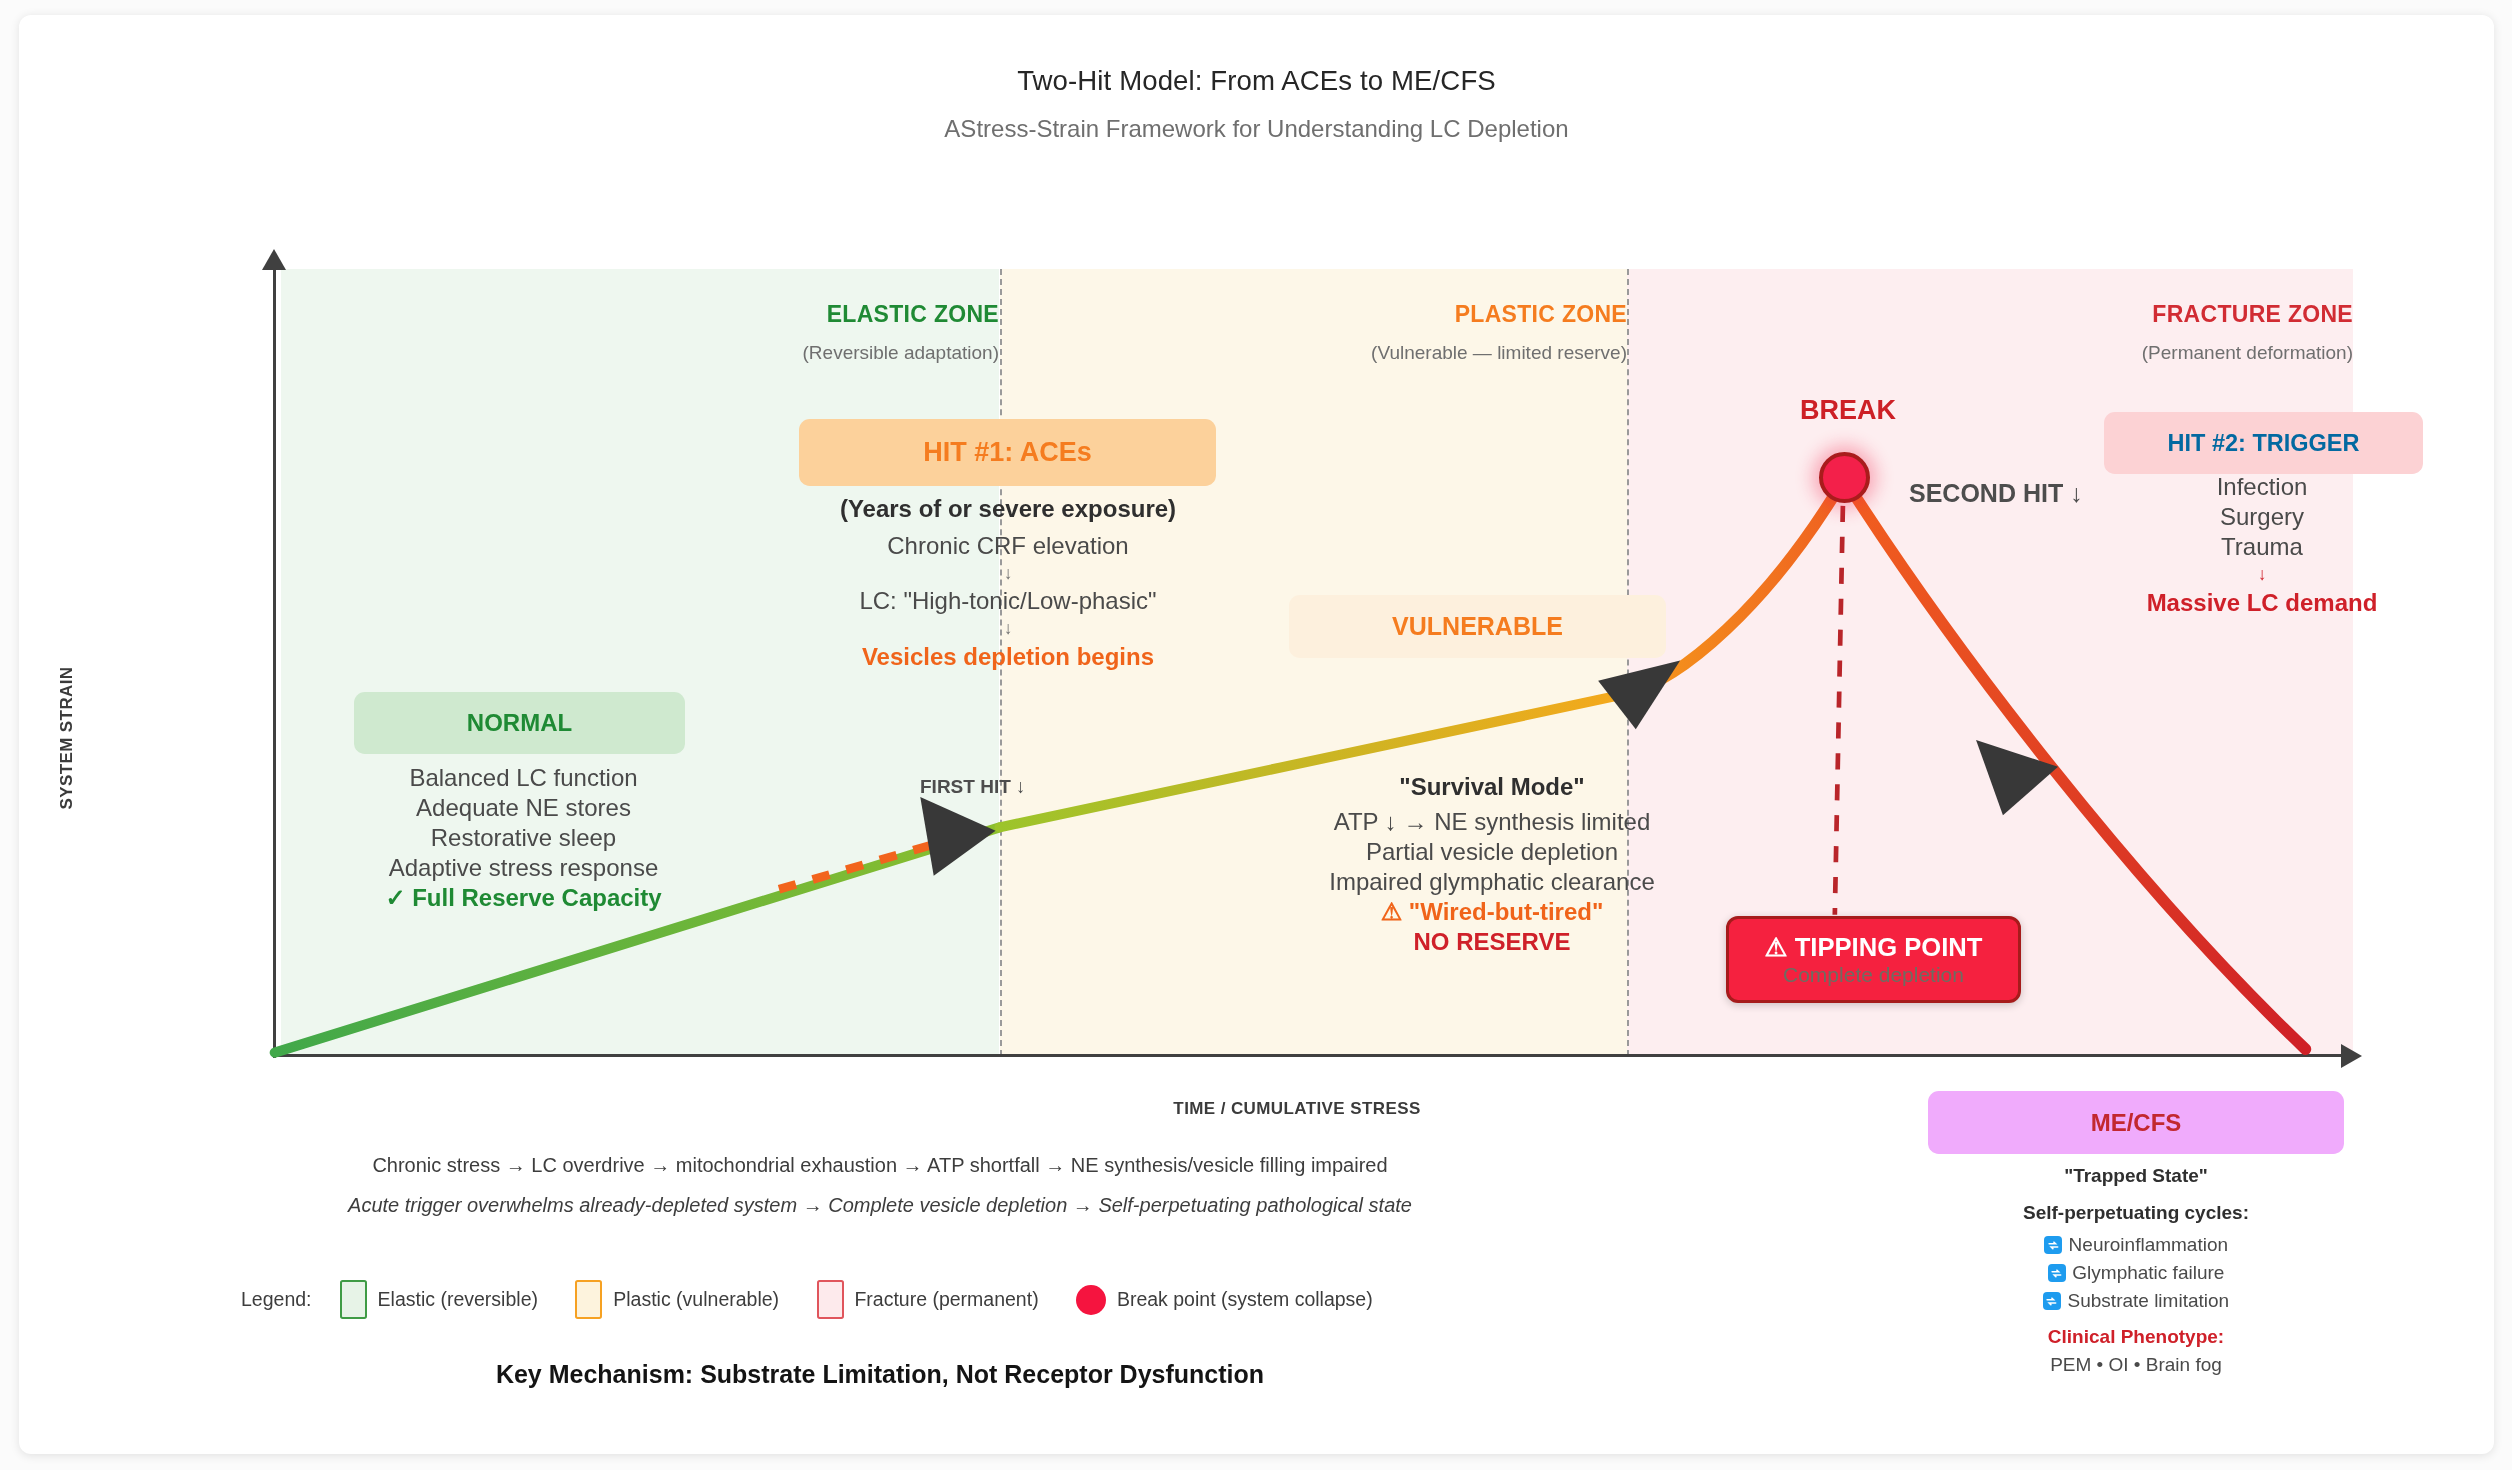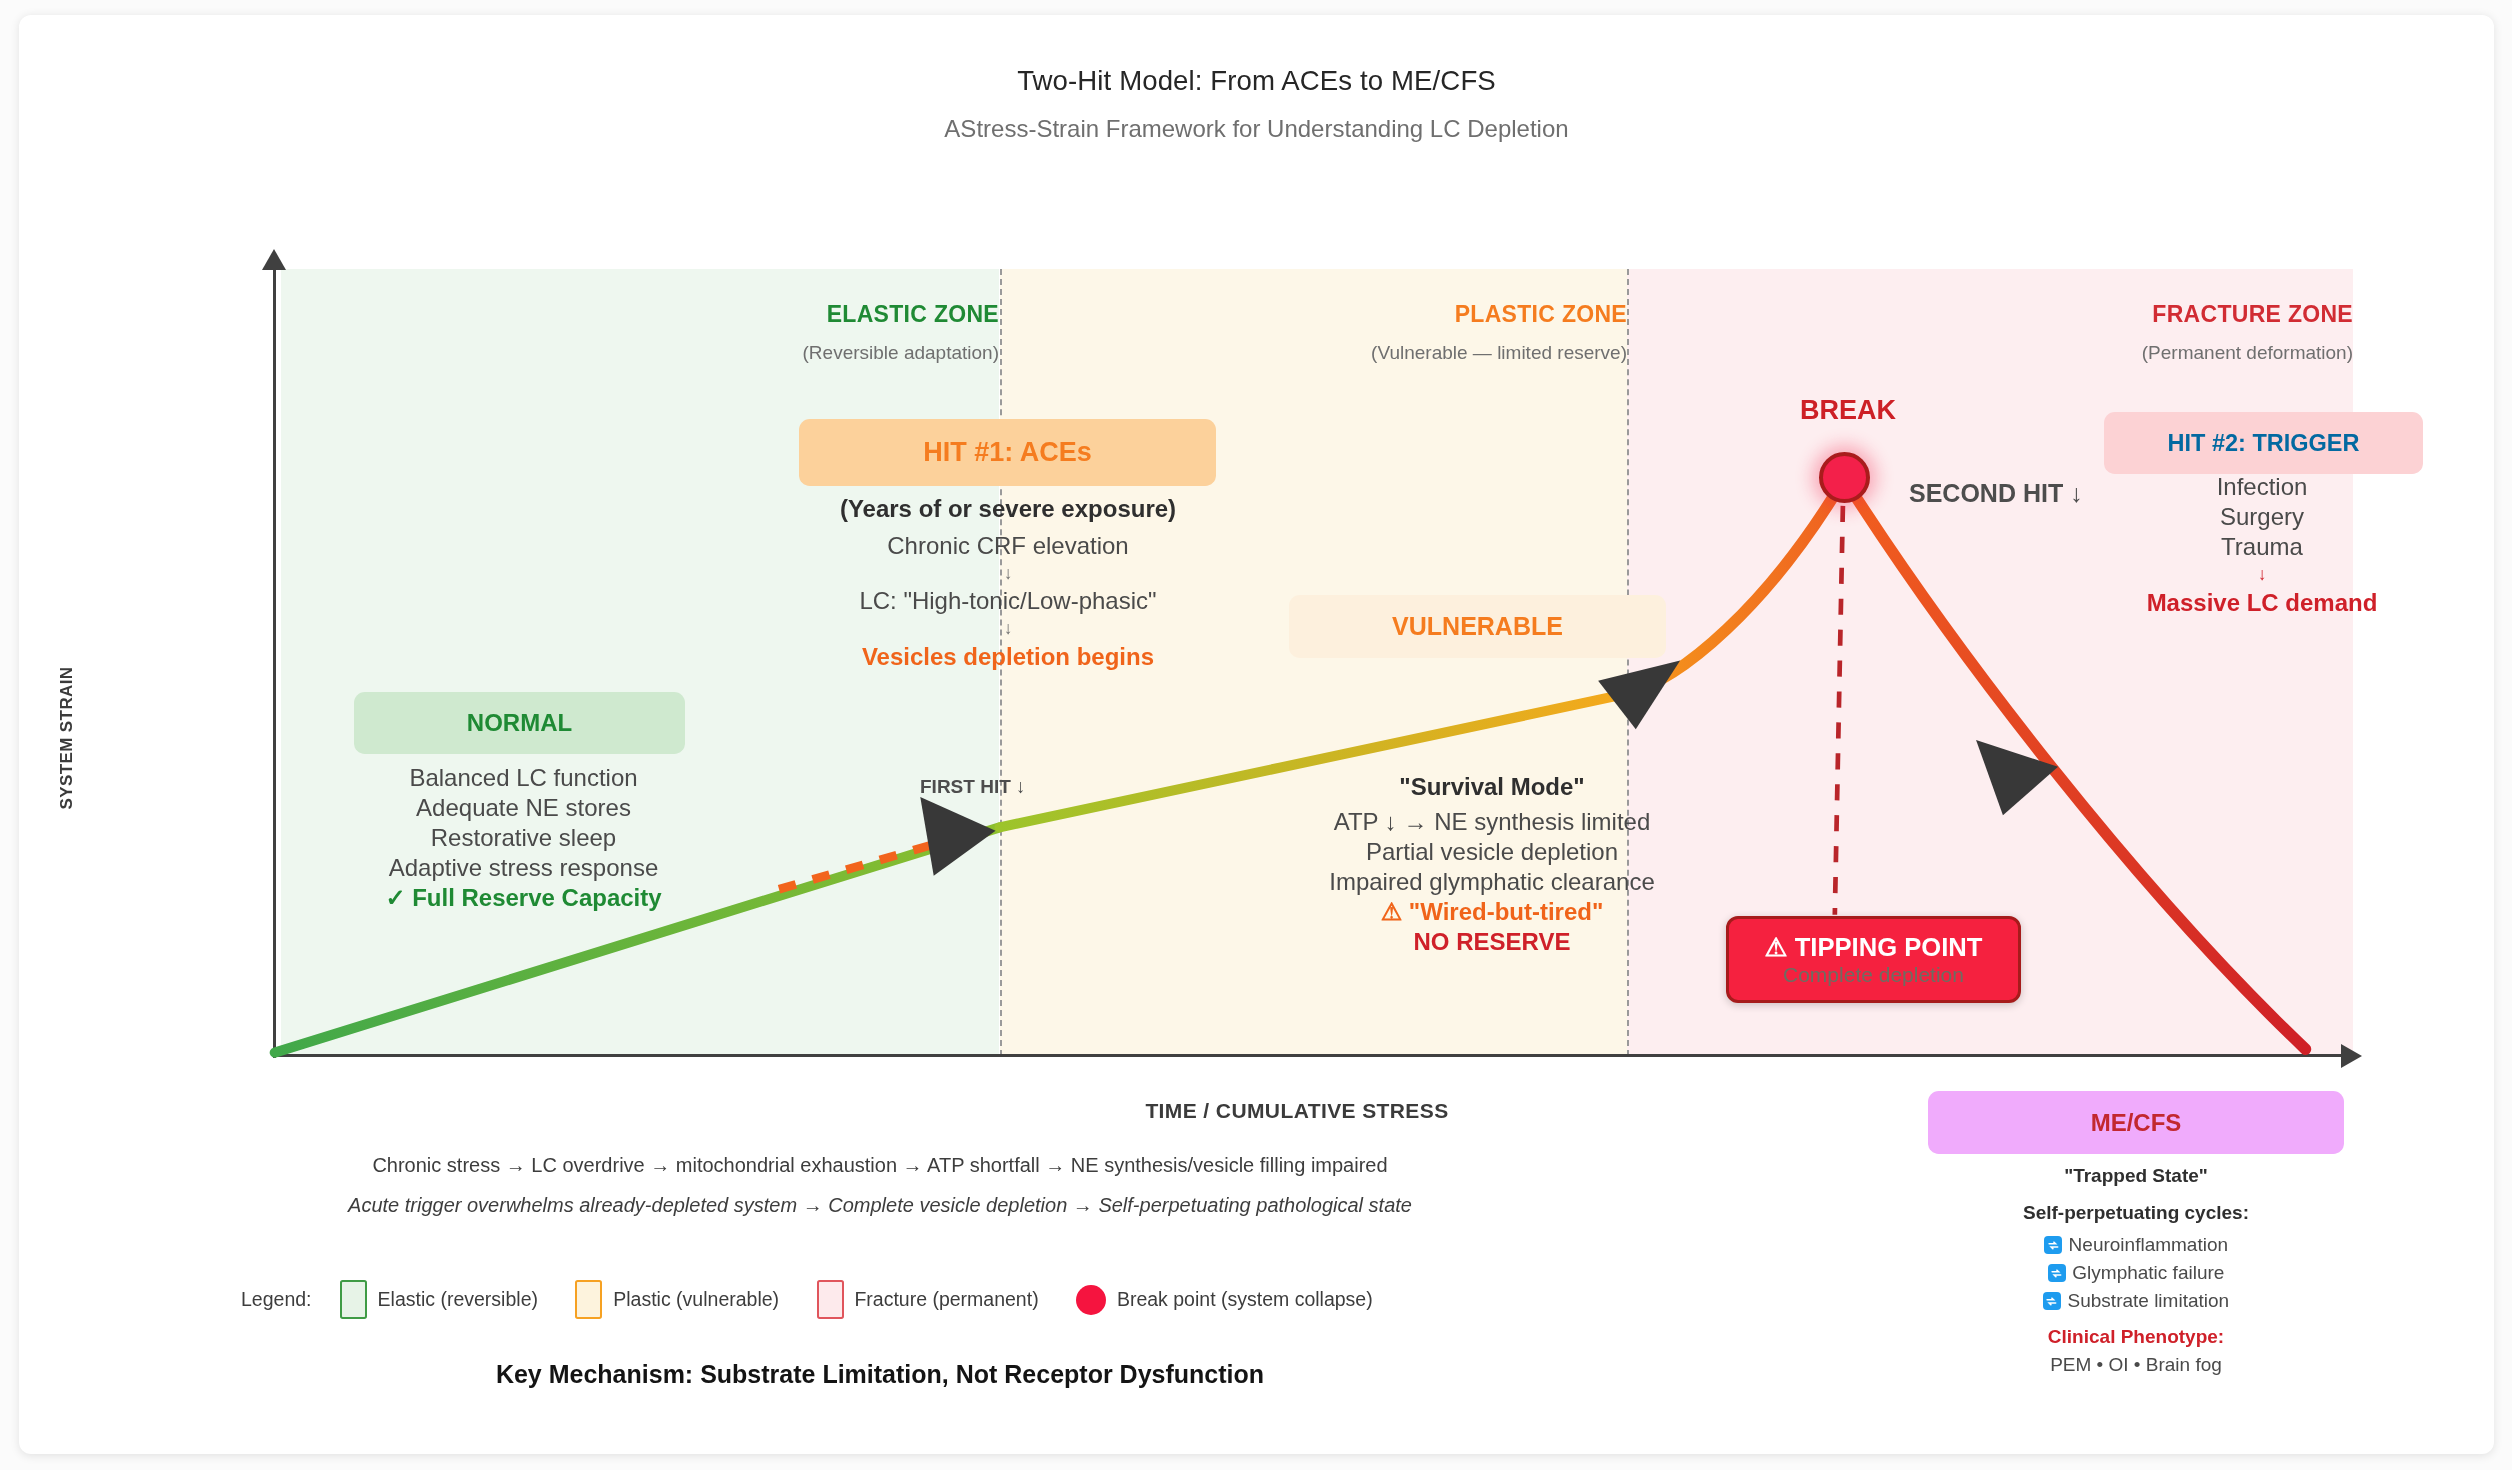--- a/index.html
+++ b/index.html
@@ -64,21 +64,21 @@
     border-left:21.5px solid #404040;
   }
   .ylabel {
     position:absolute; left:-67px; top:713px; width:229px;
     transform:rotate(-90deg);
     text-align:center; font-size:17px; font-weight:700; color:#3b3b3b;
     letter-spacing:0.4px;
   }
   .xlabel {
     position:absolute; left:1029px; top:1084px; width:498px;
-    text-align:center; font-size:21px; font-weight:700; color:#3b3b3b;
+    text-align:center; font-size:17px; font-weight:700; color:#3b3b3b;
     letter-spacing:0.4px;
   }
 
   
   .zone-head { position:absolute; text-align:right;padding-left:29px; }
   .zone-head .zh-title { font-size:23px; font-weight:700; letter-spacing:0.3px; }
   .zone-head .zh-sub   { font-size:19px; color:#6f6f6f; margin-top:13.5px; }
   .zh-elastic  { left:262px;  top:286px; width:718px; }
   .zh-plastic  { left:981px; top:286px; width:627px;  }
   .zh-fracture { left:1608px; top:286px; width:726px; }

